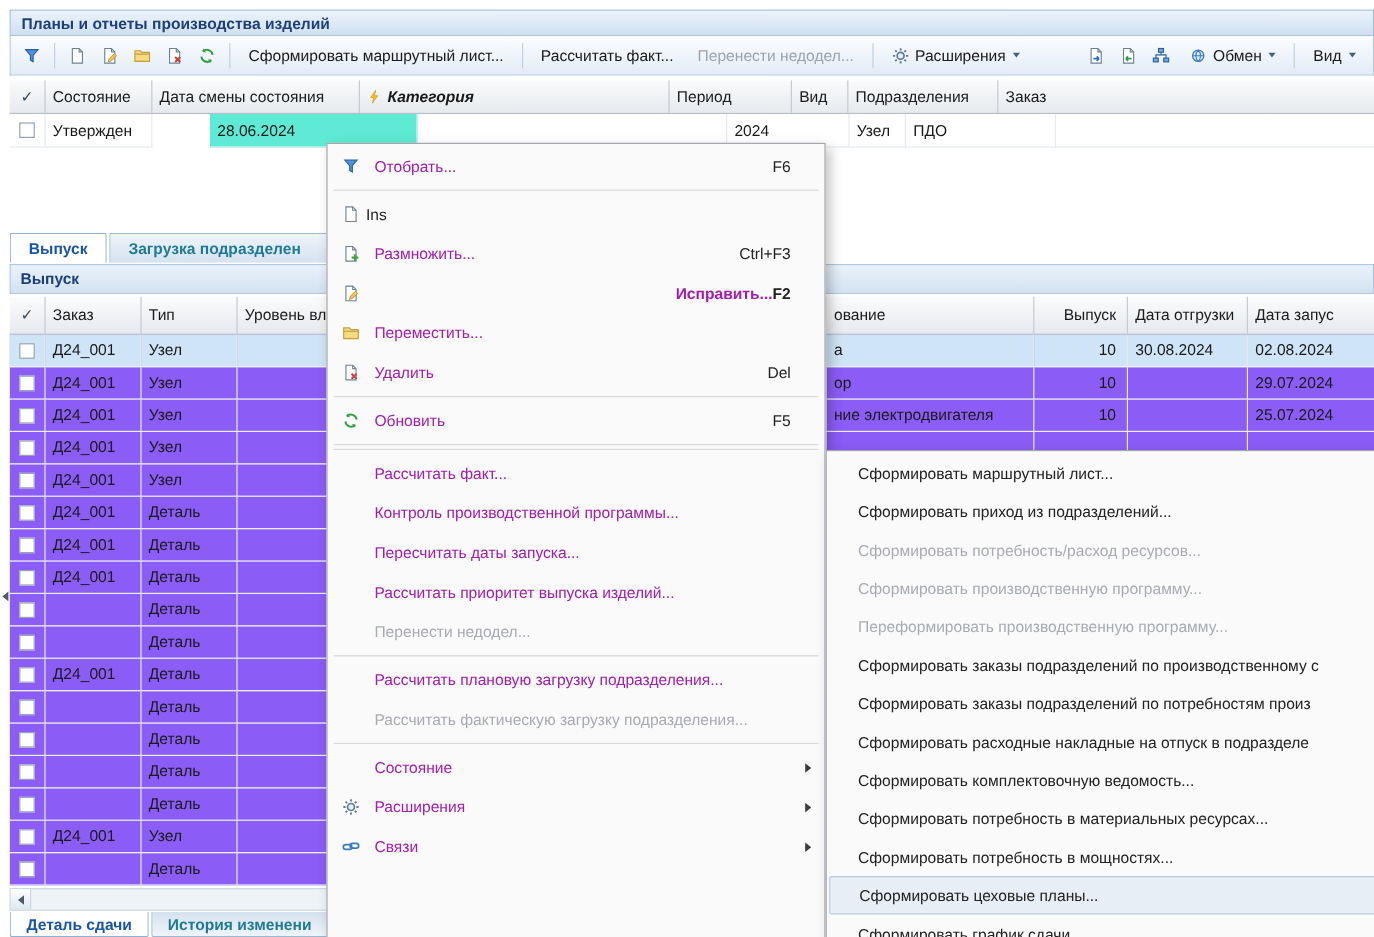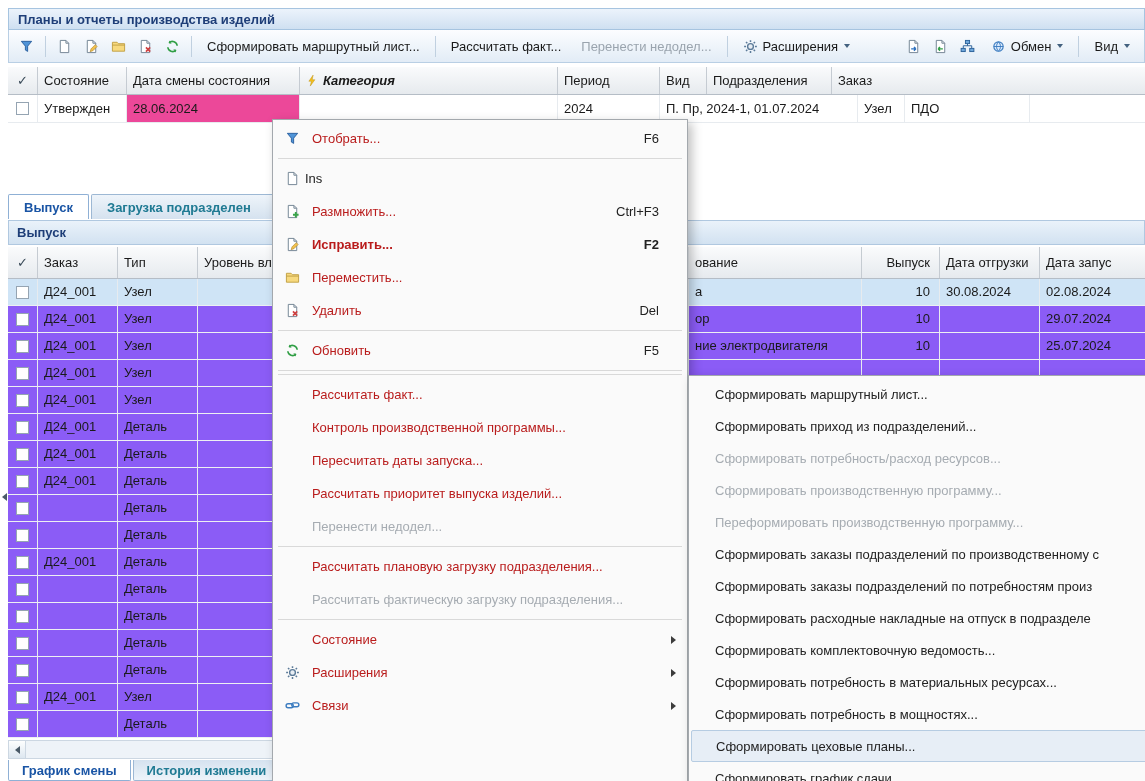--- a/index.html
+++ b/index.html
@@ -21,21 +21,21 @@
 
   
   .ugrid{position:absolute;left:8px;top:67px;width:1137px;height:126px;background:#fff;}
   .hrow{display:flex;height:28px;background:linear-gradient(#fafbfc,#e6eaee);border-bottom:1px solid #b5bdc6;}
   .hcell{border-right:1px solid #c5cbd2;padding:0 6px;line-height:27px;white-space:nowrap;overflow:hidden;}
   .urow{display:flex;height:28px;background:#fff;}
   .ucell{border-right:1px solid #e7ebef;border-bottom:1px solid #e7ebef;padding:0 6px;line-height:27px;white-space:nowrap;overflow:hidden;}
   .u1{width:30px;flex:0 0 30px}.u2{width:89px;flex:0 0 89px}.u3{width:173px;flex:0 0 173px}.u4{width:258px;flex:0 0 258px}.u5{width:102px;flex:0 0 102px}.u6{width:198px;flex:0 0 198px}.u7{width:47px;flex:0 0 47px}.u8{width:125px;flex:0 0 125px}.u9{flex:1;border-right:none}
   .cbwrap{display:flex;align-items:center;justify-content:center;}
   .cb{width:13px;height:13px;background:#fff;border:1px solid #95a4b2;display:inline-block;}
-  .selcell{background:#ec4899;}
+  .selcell{background:#5eead4;margin-left:48px;}
   .cath{font-weight:bold;font-style:italic;display:flex;align-items:center;gap:5px;}
   .chk{color:#3a4a58;text-align:center;padding:0;}
 
   
   .tabstrip{position:absolute;left:8px;top:193px;width:1137px;height:26px;display:flex;align-items:flex-end;}
   .tab{height:25px;display:flex;align-items:center;padding:0 15px;font-weight:bold;border:1px solid #9db8d4;border-bottom:none;background:linear-gradient(#eef4fa,#d5e2ef);color:#1f7a93;margin-right:2px;border-radius:2px 2px 0 0;white-space:nowrap;overflow:hidden;}
   .tab.active{background:#fff;color:#1a55a5;border-color:#8fb0d5;}
   .tab.cut{width:200px;flex:0 0 200px;}
   .sechdr{position:absolute;left:8px;top:220px;width:1137px;height:25px;background:linear-gradient(#eaf2fa,#d2e2f1);border:1px solid #b0c8e0;display:flex;align-items:center;padding-left:8px;font-weight:bold;color:#1e3e78;}
 
@@ -56,25 +56,25 @@
   .btab{height:21px;display:flex;align-items:center;padding:0 13px;font-weight:bold;border:1px solid #9db8d4;border-top:none;background:linear-gradient(#d5e2ef,#eef4fa);color:#1f7a93;margin-right:2px;border-radius:0 0 2px 2px;white-space:nowrap;overflow:hidden;}
   .btab.active{background:#fff;color:#1a55a5;border-color:#8fb0d5;}
   .btab.cut{width:175px;flex:0 0 175px;}
   .splitter{position:absolute;left:0;top:486px;width:8px;height:22px;display:flex;align-items:center;justify-content:center;}
   .tri-l{width:0;height:0;border-top:4px solid transparent;border-bottom:4px solid transparent;border-right:5px solid #4a5a68;}
 
   
   .menu{position:absolute;left:272px;top:119px;width:416px;height:700px;background:#fafafa;border:1px solid #a3a8ad;box-shadow:4px 4px 10px rgba(0,0,0,.25);padding:2px;z-index:50;}
   .mi{display:flex;align-items:center;height:33px;padding:0 8px 0 4px;position:relative;}
   .mic{width:26px;display:flex;align-items:center;justify-content:center;flex:0 0 26px;}
-  .ml{padding-left:7px;flex:1;white-space:nowrap;overflow:hidden;color:#b91c1c;}
+  .ml{padding-left:7px;flex:1;white-space:nowrap;overflow:hidden;color:#a21caf;}
   .ms{padding-right:18px;white-space:nowrap;color:#222;}
   .mi.hl{background:#e7eef6;border:1px solid #b6cce2;border-radius:2px;}
   .mi.dis .ml{color:#a6acb2;}
-  .mi.b .ml,.mi.b .ms{font-weight:bold;}
+  .mi.b .ml,.mi.b .ms{font-weight:bold;text-align:right;}
   .msep{height:1px;background:#d9d9d9;margin:3px 3px;}
   .tri{width:0;height:0;border-top:4px solid transparent;border-bottom:4px solid transparent;border-left:5px solid #3c3c3c;}
   .mi .tri{position:absolute;right:9px;}
   .submenu{position:absolute;left:688px;top:375px;width:520px;height:450px;background:#fafafa;border:1px solid #a3a8ad;box-shadow:4px 4px 10px rgba(0,0,0,.25);padding:2px;z-index:60;}
   .smi{display:flex;align-items:center;height:32px;padding:0 10px 0 24px;white-space:nowrap;overflow:hidden;color:#222;}
   .smi.hl{background:#e7eef6;border:1px solid #b6cce2;border-radius:2px;}
   .smi.dis{color:#a6acb2;}
 </style>
 </head>
 <body>
@@ -201,21 +201,20 @@
       <div class="hcell u9">Заказ</div>
     </div>
     <div class="urow">
       <div class="ucell u1 cbwrap">
           <span class="cb"></span>
         </div>
       <div class="ucell u2">Утвержден</div>
       <div class="ucell u3 selcell">28.06.2024</div>
       <div class="ucell u4"></div>
       <div class="ucell u5">2024</div>
-      <div class="ucell u6">П. Пр, 2024-1, 01.07.2024</div>
       <div class="ucell u7">Узел</div>
       <div class="ucell u8">ПДО</div>
       <div class="ucell u9"></div>
     </div>
   </div>
 
   <div class="tabstrip">
     <div class="tab active">
         <span>Выпуск</span>
       </div>
@@ -464,21 +463,21 @@
   </div>
 
   <div class="hscroll">
     <div class="scroll-btn">
         <span class="tri-l"></span>
       </div>
   </div>
 
   <div class="btabs">
     <div class="btab active">
-        <span>График смены</span>
+        <span>Деталь сдачи</span>
       </div>
     <div class="btab cut">
         <span>История изменени</span>
       </div>
   </div>
 
   <div class="splitter">
       <span class="tri-l"></span>
     </div>
 

